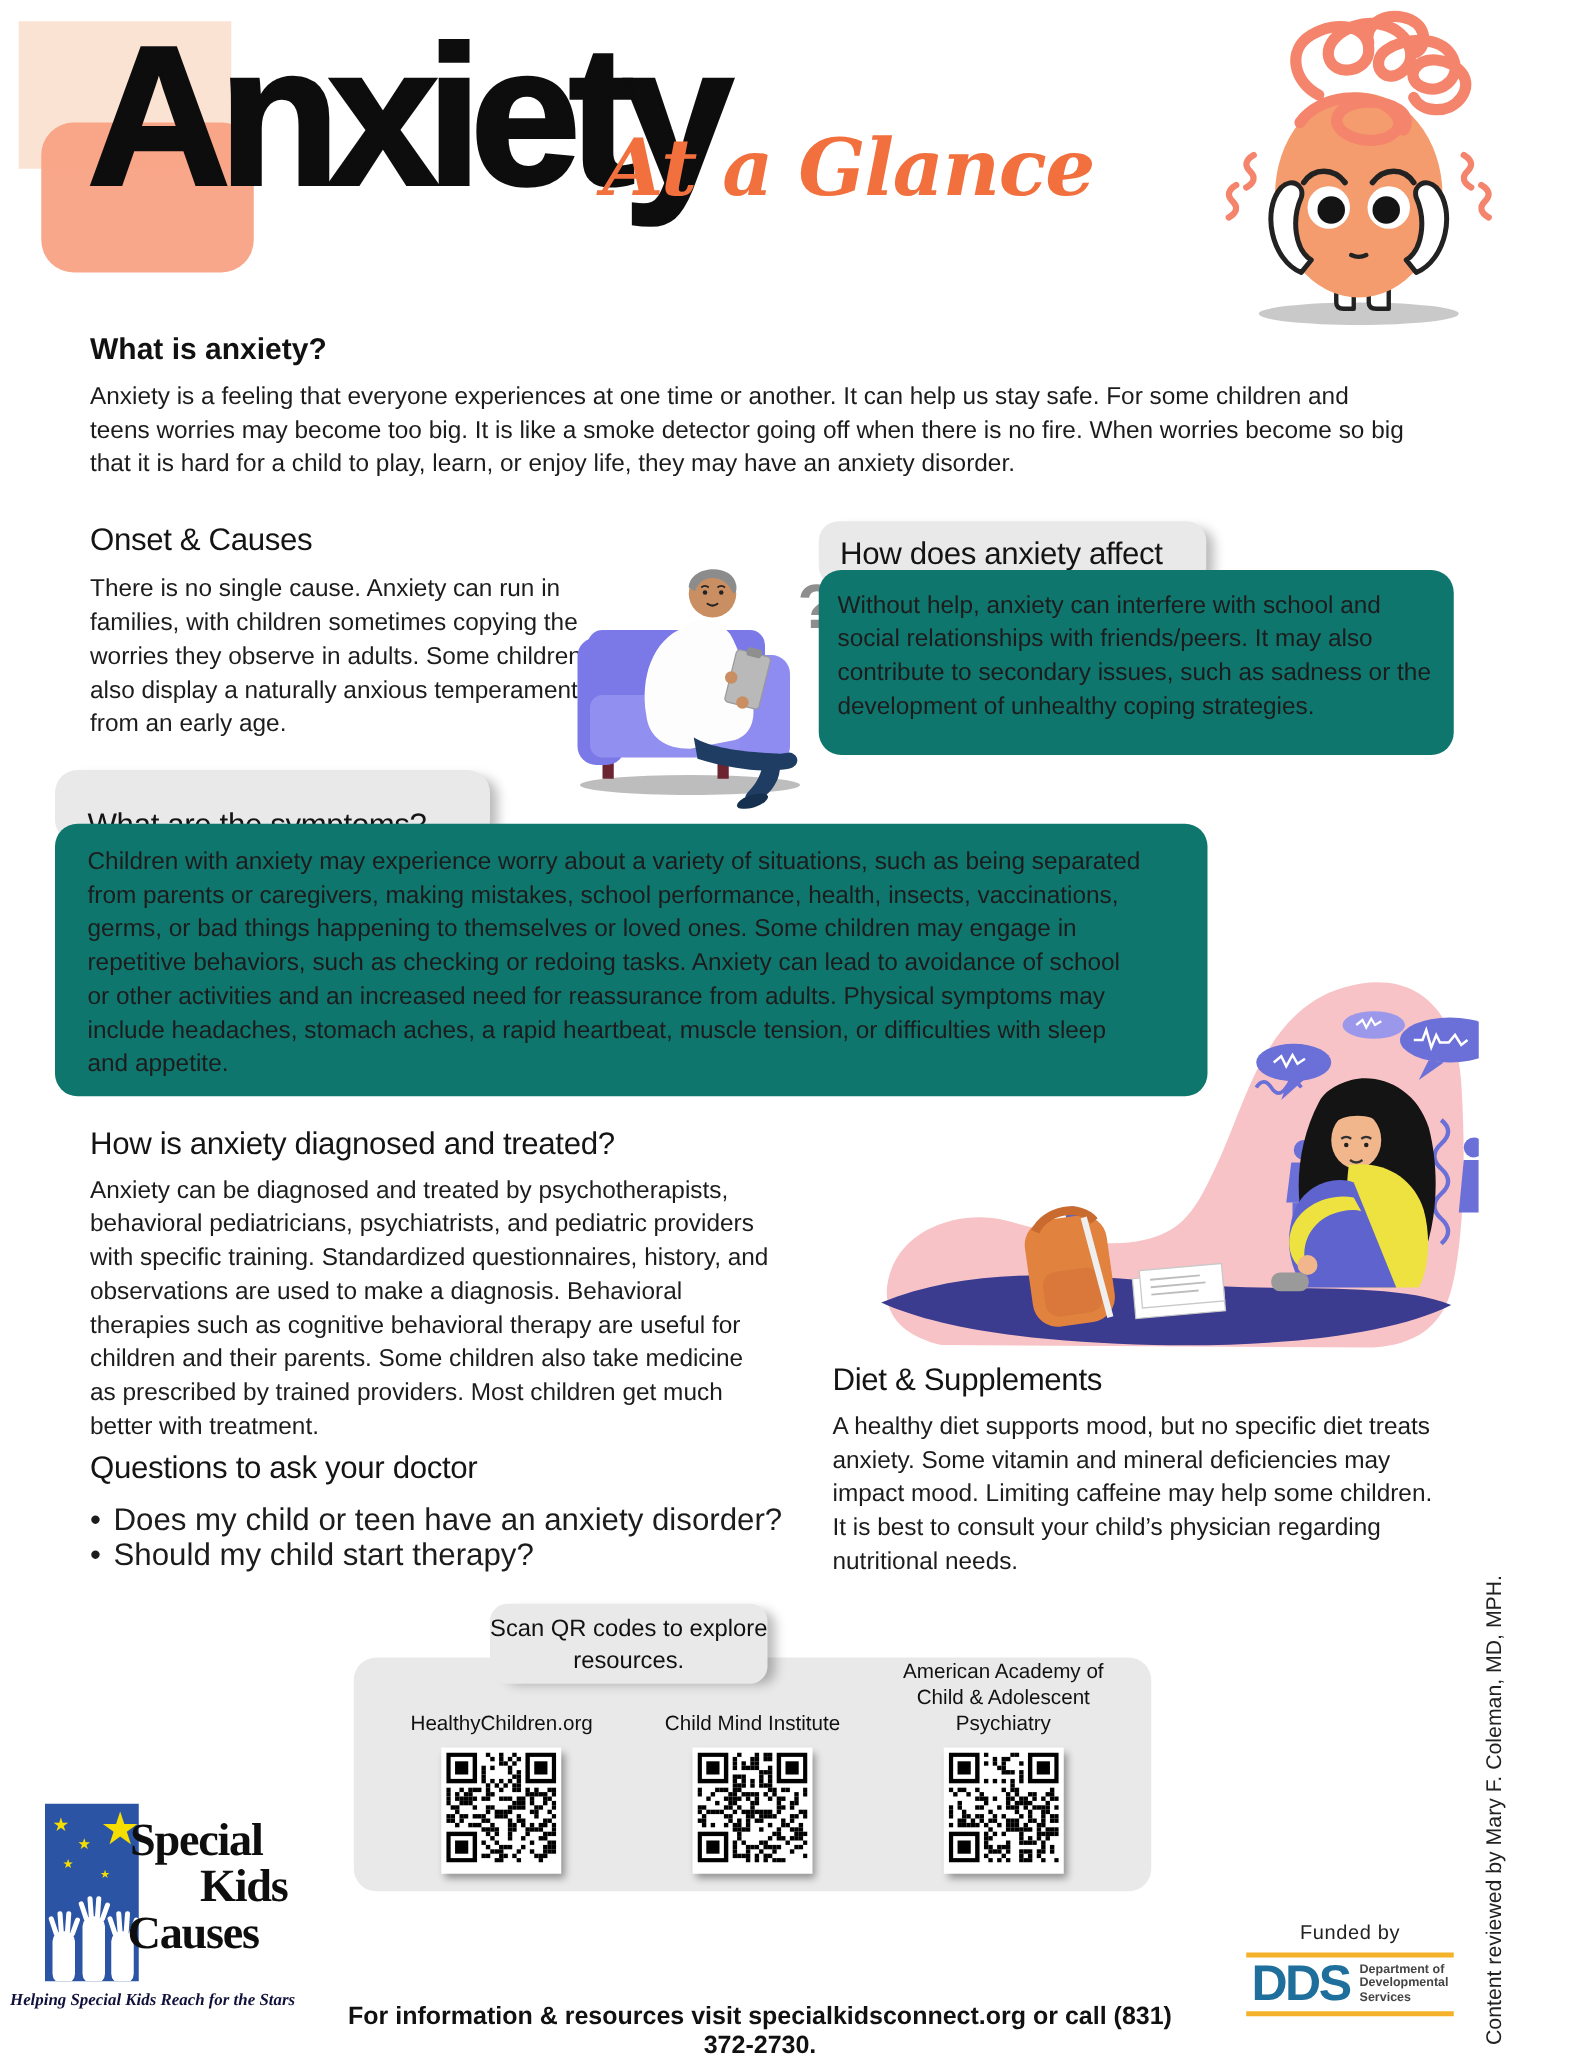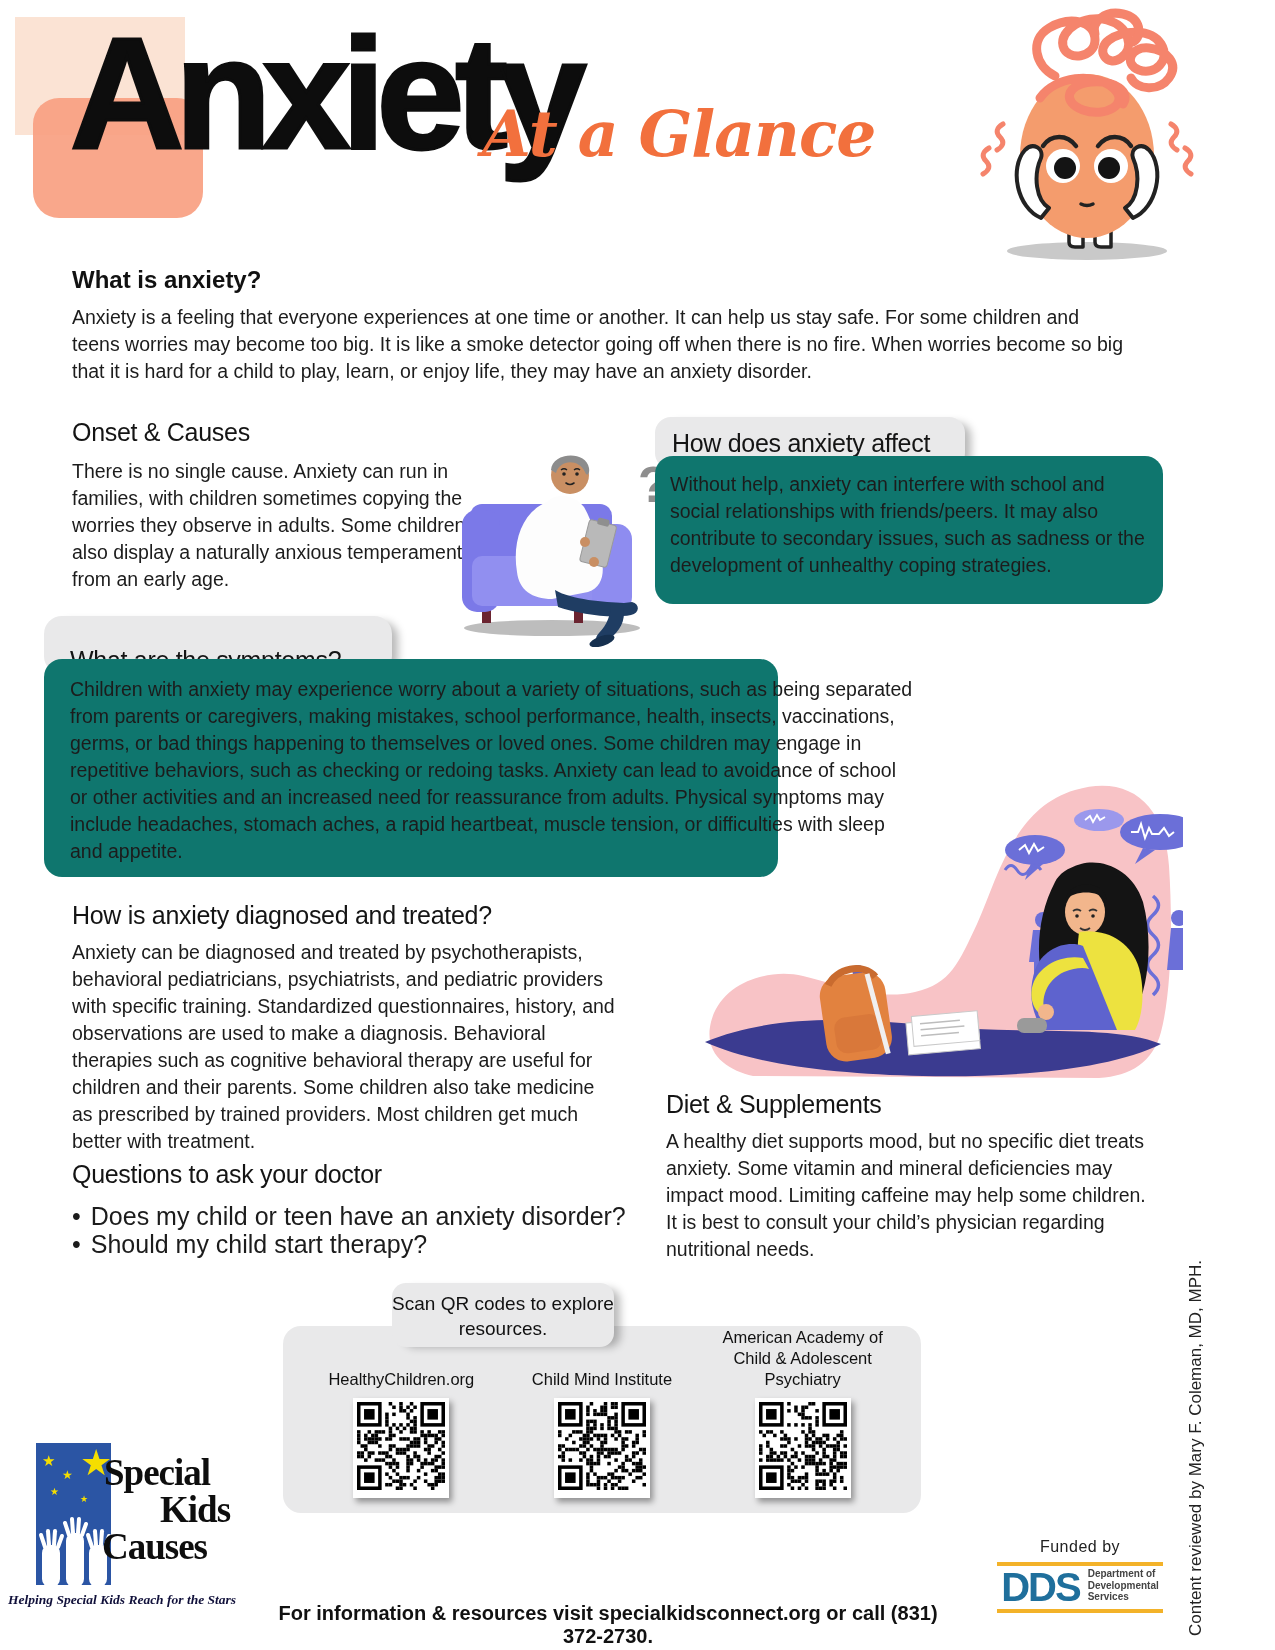--- a/index.html
+++ b/index.html
@@ -46,21 +46,21 @@
   .skc-blue{position:absolute;left:28px;top:3px;width:75px;height:142px;background:#2B55A4;overflow:hidden;}
   .skc-star{position:absolute;color:#F5DE00;line-height:1;}
   .skc-word{position:absolute;font-family:"Liberation Serif",serif;font-weight:bold;color:#0e0e0e;
             font-size:37px;line-height:37px;letter-spacing:-1px;}
   .skc-tagline{position:absolute;left:0px;top:152px;width:255px;font-family:"Liberation Serif",serif;
                font-style:italic;font-weight:bold;font-size:13.5px;color:#10103a;}
   .funded{left:995px;top:1538px;width:170px;text-align:center;}
   .funded-label{font-size:16px;color:#222;letter-spacing:.5px;}
   .dds-row{margin-top:6px;display:inline-block;border-top:4px solid #F3B229;border-bottom:4px solid #F3B229;
            padding:2px 4px 3px 4px;}
-  .dds-inner{display:flex;gap:8px;}
+  .dds-inner{display:flex;align-items:center;gap:8px;}
   .dds-abbr{font-size:40px;line-height:38px;font-weight:bold;color:#1F6F9C;letter-spacing:-2px;}
   .dds-name{font-size:10px;line-height:11.5px;color:#444;text-align:left;font-weight:bold;}
   .vertical-note{left:1186px;top:1636px;transform:rotate(-90deg);transform-origin:0 0;
                  white-space:nowrap;font-size:17px;color:#222;}
 </style>
 </head>
 <body>
 
 <div class="page">
 
@@ -134,21 +134,21 @@
   <div class="gtab" style="left:655px;top:417px;width:310px;height:52px;">
     <div class="h-sec" style="left:17px;top:12px;">How does anxiety affect kids?</div>
   </div>
   <div class="gbox" style="left:655px;top:456px;width:508px;height:148px;z-index:3;">
     <div class="body-text" style="position:absolute;left:15px;top:15px;width:480px;">Without help, anxiety can interfere with school and social relationships with friends/peers. It may also contribute to secondary issues, such as sadness or the development of unhealthy coping strategies.</div>
   </div>
 
   <div class="gtab" style="left:44px;top:616px;width:348px;height:58px;border-radius:18px;">
     <div class="h-sec" style="left:26px;top:30px;">What are the symptoms?</div>
   </div>
-  <div class="gbox" style="left:44px;top:659px;width:734px;height:218px;z-index:3;">
+  <div class="gbox" style="left:44px;top:659px;width:922px;height:218px;z-index:3;">
     <div class="body-text" style="position:absolute;left:26px;top:17px;width:844px;">Children with anxiety may experience worry about a variety of situations, such as being separated from parents or caregivers, making mistakes, school performance, health, insects, vaccinations, germs, or bad things happening to themselves or loved ones. Some children may engage in repetitive behaviors, such as checking or redoing tasks. Anxiety can lead to avoidance of school or other activities and an increased need for reassurance from adults. Physical symptoms may include headaches, stomach aches, a rapid heartbeat, muscle tension, or difficulties with sleep and appetite.</div>
   </div>
 
   <svg class="abs" style="left:683px;top:770px;" width="500" height="310" viewBox="0 0 500 310">
     <path d="M28,252 C38,212 86,198 120,206 C168,218 196,230 232,222 C268,214 276,192 294,154 C314,110 330,38 392,20 C446,4 482,34 486,96 C490,158 488,224 478,262 C470,292 448,306 416,308 L70,306 C44,300 20,284 28,252 Z" fill="#F8C3C6"></path>
 
     <ellipse cx="352" cy="80" rx="30" ry="15" fill="#6B6FD8"></ellipse>
     <polygon points="348,93 342,110 360,94" fill="#6B6FD8"></polygon>
     <path d="M336,80 l6,-5 4,8 5,-9 4,7 6,-4" fill="none" stroke="#fff" stroke-width="2"></path>
     <ellipse cx="416" cy="50" rx="25" ry="11" fill="#9B98EC"></ellipse>

